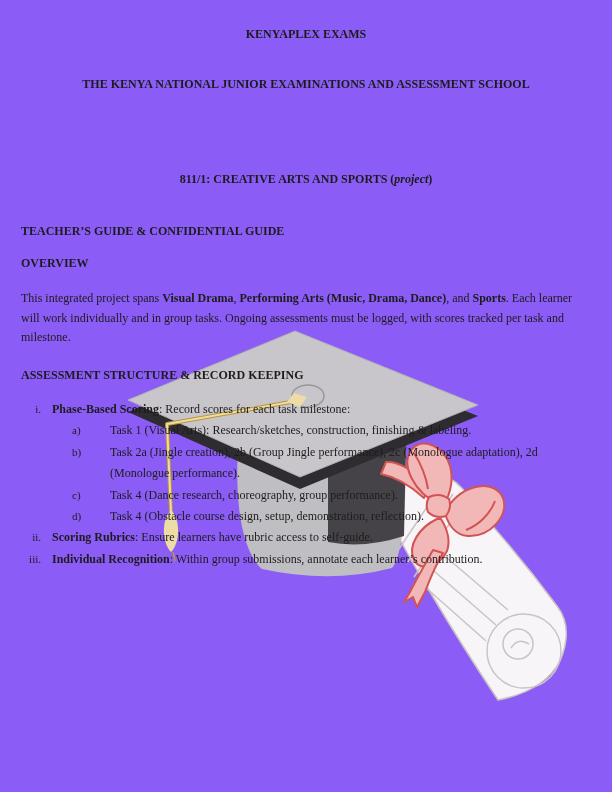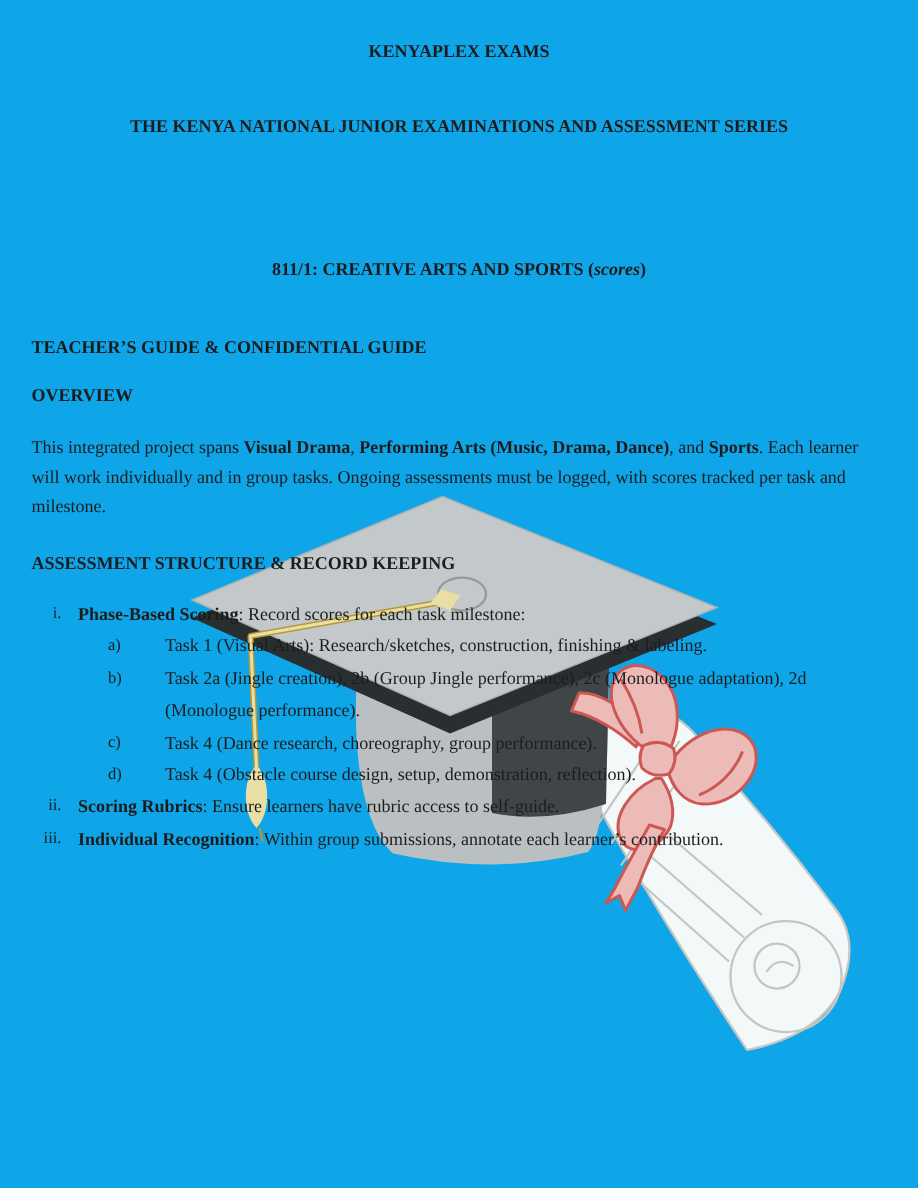--- a/index.html
+++ b/index.html
@@ -1,18 +1,18 @@
 <!DOCTYPE html>
 <html><head>
 <meta charset="utf-8">
 <style>
   html,body { margin:0; padding:0; background:#888; }
   .page {
     position:relative; width:612px; height:792px; margin:0 auto;
-    background:#0ea5e9; overflow:hidden;
+    background:#8b5cf6; overflow:hidden;
     font-family:"Liberation Serif", serif; font-size:12px; color:#1c1c1c;
   }
   .wm { position:absolute; left:0; top:0; z-index:0; }
   .txt-layer { position:absolute; left:0; top:0; width:612px; height:792px; z-index:1; }
   .h { position:absolute; font-weight:bold; line-height:14px; white-space:nowrap; }
   .hc { left:0; width:612px; text-align:center; }
   .hl { left:21px; }
   .b { font-weight:bold; }
   .i { font-style:italic; }
   .para {
@@ -71,23 +71,23 @@
         <path d="M 429,497 Q 440,492 449,499 Q 452,508 446,516 Q 435,519 428,512 Q 425,504 429,497 Z" fill="#f6bcb5"></path>
         <path d="M 414,453 C 421,464 426,476 428,489" fill="none"></path>
         <path d="M 495,501 C 490,514 479,525 466,530" fill="none"></path>
       </g>
     </g>
   </svg>
 
   <div class="txt-layer">
 
     <div class="h hc" style="top:27px">KENYAPLEX EXAMS</div>
-    <div class="h hc" style="top:77px">THE KENYA NATIONAL JUNIOR EXAMINATIONS AND ASSESSMENT SERIES</div>
+    <div class="h hc" style="top:77px">THE KENYA NATIONAL JUNIOR EXAMINATIONS AND ASSESSMENT SCHOOL</div>
 
-    <div class="h hc" style="top:172px"><span class="b">811/1</span><span>: </span><span class="b">CREATIVE ARTS AND SPORTS (</span><span class="i">scores</span><span class="b">)</span></div>
+    <div class="h hc" style="top:172px"><span class="b">811/1</span><span>: </span><span class="b">CREATIVE ARTS AND SPORTS (</span><span class="i">project</span><span class="b">)</span></div>
 
     <div class="h hl" style="top:224px">TEACHER’S GUIDE &amp; CONFIDENTIAL GUIDE</div>
     <div class="h hl" style="top:256px">OVERVIEW</div>
 
     <div class="para"><span>This integrated project spans </span><span class="b">Visual Drama</span><span>, </span><span class="b">Performing Arts (Music, Drama, Dance)</span><span>, and </span><span class="b">Sports</span><span>. Each learner will work individually and in group tasks. Ongoing assessments must be logged, with scores tracked per task and milestone.</span></div>
 
     <div class="h hl" style="top:368px">ASSESSMENT STRUCTURE &amp; RECORD KEEPING</div>
 
     <div class="list">
 

